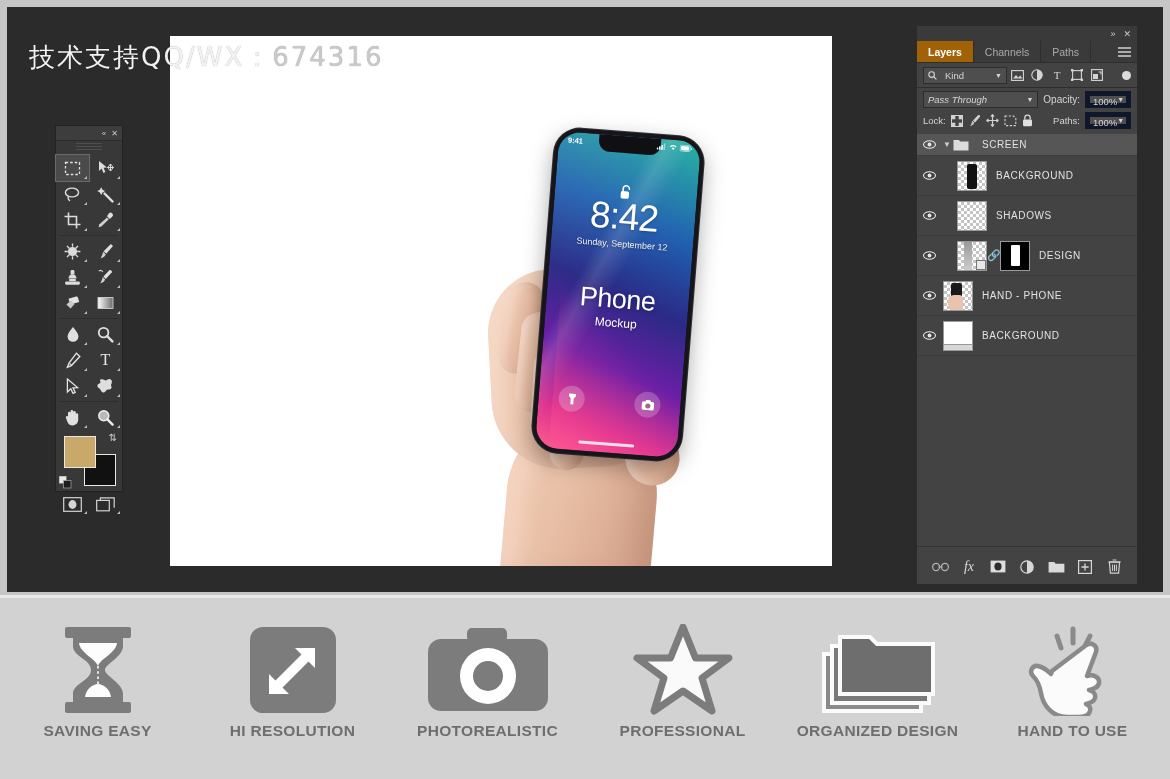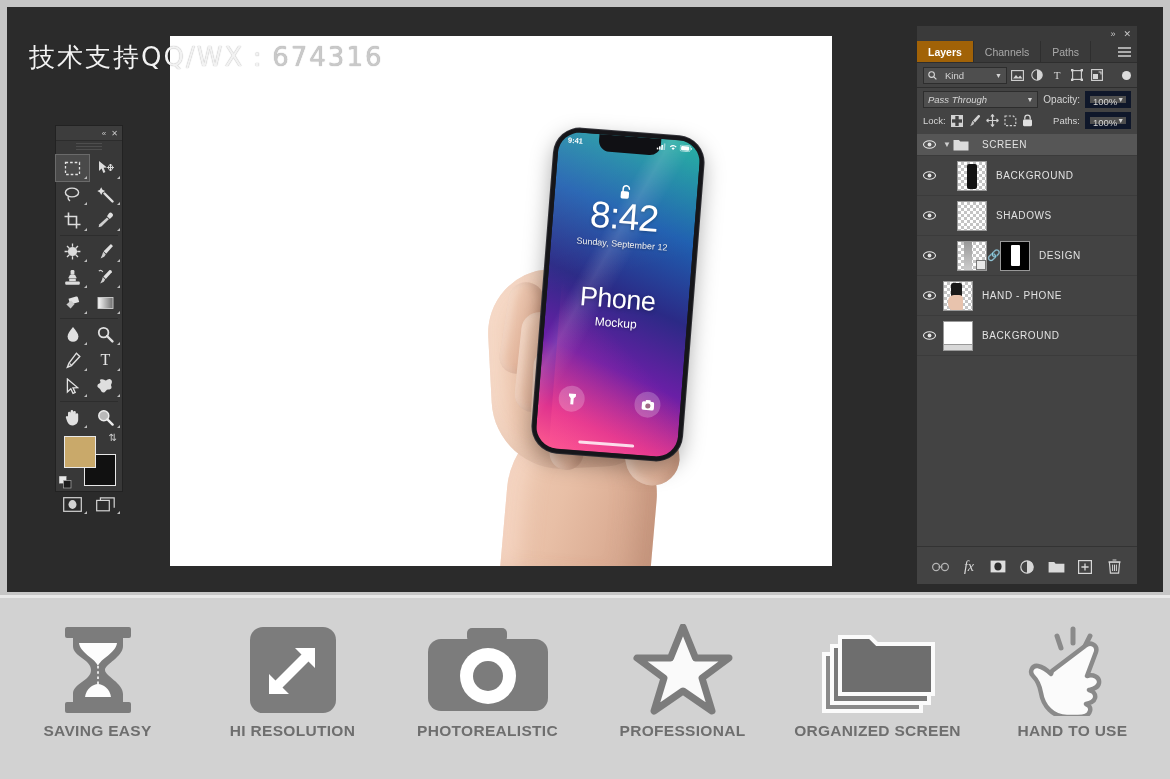--- a/index.html
+++ b/index.html
@@ -794,21 +794,21 @@
     <div class="feature">
       <div class="fic">
         <svg width="116" height="92" viewBox="0 0 116 92">
           <g stroke="#fbfbfb" stroke-width="4">
             <path d="M4 30 h30 l7 7 h60 v50 H4z" fill="#8a8a8a"></path>
             <path d="M12 22 h30 l7 7 h60 v50 H12z" fill="#7a7a7a"></path>
             <path d="M20 13 h30 l7 7 h56 v50 H20z" fill="#6e6e6e"></path>
           </g>
         </svg>
       </div>
-      <div class="flabel">ORGANIZED SCREEN</div>
+      <div class="flabel">ORGANIZED DESIGN</div>
     </div>
 
     <div class="feature">
       <div class="fic">
         <svg width="92" height="92" viewBox="0 0 92 92">
           <g stroke="#8a8a8a" stroke-width="5" stroke-linecap="round">
             <path d="M30 12 L34 24"></path>
             <path d="M46 5 L46 19"></path>
             <path d="M63 12 L57 24"></path>
           </g>

